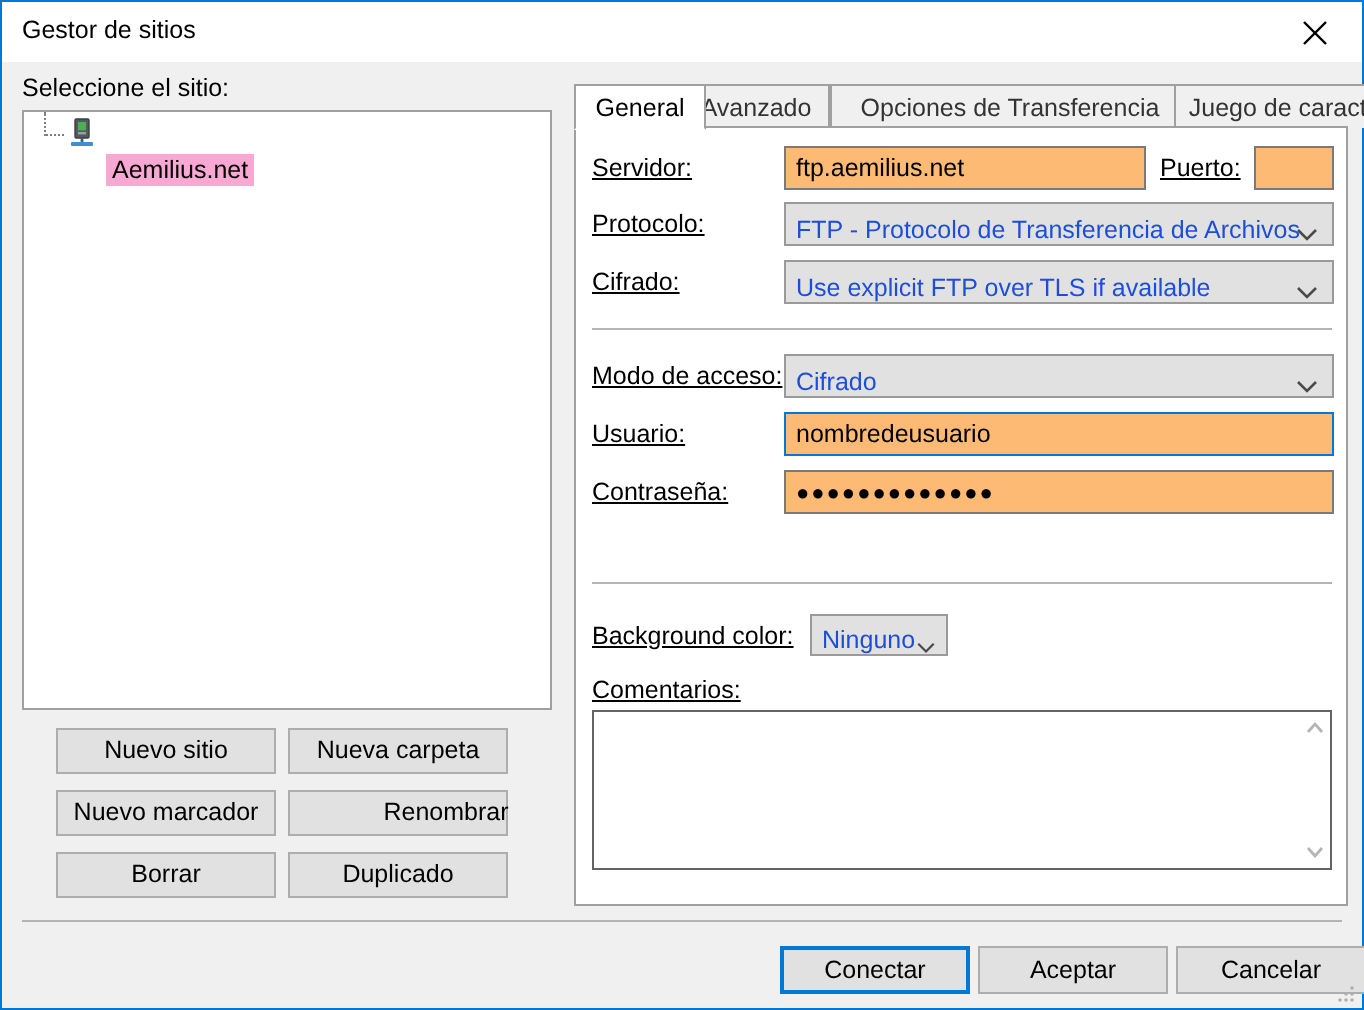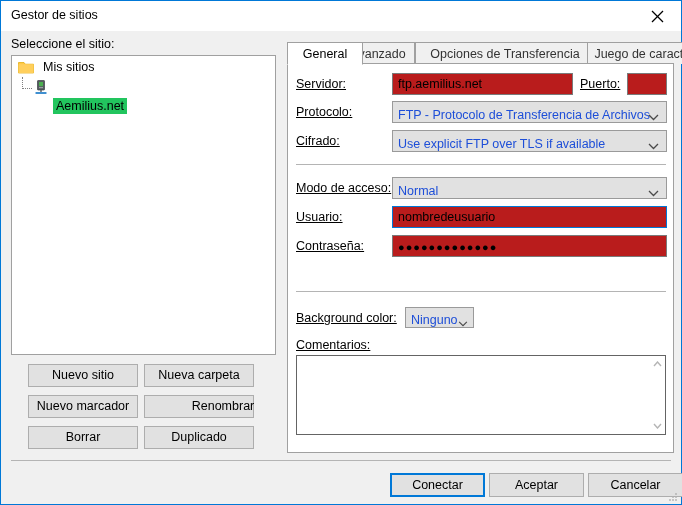--- a/index.html
+++ b/index.html
@@ -78,21 +78,21 @@
     display: flex;
     align-items: center;
     white-space: nowrap;
   }
   #tree-root { padding-left: 6px; }
   #tree-child { padding-left: 22px; }
   .tree-label {
     font-size: 12.5px;
     padding: 1px 3px 1px 3px;
   }
-  .tree-label.selected { background: #22c55e; margin-top: 36px; }
+  .tree-label.selected { background: #f9a8d4; margin-top: 36px; }
   .folder-icon {
     width: 16px; height: 14px;
     position: relative;
     margin-right: 6px;
     flex: 0 0 auto;
   }
   .server-icon {
     width: 14px; height: 15px;
     position: relative;
     margin-right: 5px;
@@ -162,21 +162,21 @@
     cursor: default;
     white-space: nowrap;
   }
   .tab.active {
     background: #ffffff;
     color: #000000;
     height: 23px;
     z-index: 3;
     border-bottom: 1px solid #ffffff;
   }
-  #tab-0 { left: 0px;   width: 76px; }
+  #tab-0 { left: 0px;   width: 66px; }
   #tab-1 { left: 54px;  width: 74px; }
   #tab-2 { left: 128px; width: 180px;}
   #tab-3 { left: 300px; width: 128px;}
 
   #tabpanel {
     position: absolute;
     left: 286px;
     top: 62px;
     width: 387px;
     height: 390px;
@@ -189,21 +189,21 @@
   .field-label {
     position: absolute;
     font-size: 12.5px;
     color: #000000;
     white-space: nowrap;
     text-decoration: underline;
   }
   .text-input {
     position: absolute;
     box-sizing: border-box;
-    background: #b91c1c;
+    background: #fdba74;
     border: 1px solid #7a7a7a;
     font-family: "Liberation Sans", sans-serif;
     font-size: 12.5px;
     color: #000000;
     padding: 0 0 0 5px;
     outline: none;
     line-height: normal;
   }
   .text-input.focused {
     border: 1px solid #0078d7;
@@ -322,29 +322,20 @@
           <line x1="1" y1="1" x2="12" y2="12" stroke="#000" stroke-width="1.2"></line>
           <line x1="12" y1="1" x2="1" y2="12" stroke="#000" stroke-width="1.2"></line>
         </svg>
       </span>
     </div>
   </div>
 
   <div id="select-site-label">Seleccione el sitio:</div>
 
   <div id="site-tree">
-    <div class="tree-row" id="tree-root">
-      <span class="folder-icon">
-        <svg width="16" height="14" viewBox="0 0 16 14">
-          <path d="M0.5 2.5 L6 2.5 L7.3 4.2 L15.5 4.2 L15.5 13 L0.5 13 Z" fill="#ffc845" stroke="#e0a800" stroke-width="0.7"></path>
-          <path d="M0.5 4.2 L15.5 4.2 L15.5 13 L0.5 13 Z" fill="#ffcf5c"></path>
-        </svg>
-      </span>
-      <span class="tree-label">Mis sitios</span>
-    </div>
     <div class="tree-row" id="tree-child">
       <span class="tree-connector"></span>
       <span class="server-icon">
         <svg width="14" height="15" viewBox="0 0 14 15">
           <rect x="3.5" y="0.5" width="7" height="9.5" rx="0.6" fill="#555a5e" stroke="#3a3f43" stroke-width="0.7"></rect>
           <rect x="5" y="2" width="4" height="4.2" fill="#4caf50"></rect>
           <rect x="5" y="7" width="4" height="1.2" fill="#9aa0a5"></rect>
           <rect x="6.3" y="10" width="1.4" height="2.2" fill="#555a5e"></rect>
           <rect x="1.5" y="12" width="11" height="2" rx="0.5" fill="#3f8fd0"></rect>
         </svg>
@@ -392,21 +383,21 @@
         <svg width="11" height="7" viewBox="0 0 11 7">
             <polyline points="1,1 5.5,5.5 10,1" fill="none" stroke="#4a4a4a" stroke-width="1.3"></polyline>
           </svg>
       </span>
     </div>
 
     <div class="separator" style="left:8px; top:100px; width:370px;"></div>
 
     <div class="field-label" style="left:8px; top:117px;">Modo de acceso:</div>
     <div class="combo" style="left:104px; top:113px; width:275px; height:22px;">
-      <span>Normal</span>
+      <span>Cifrado</span>
       <span class="caret">
         <svg width="11" height="7" viewBox="0 0 11 7">
             <polyline points="1,1 5.5,5.5 10,1" fill="none" stroke="#4a4a4a" stroke-width="1.3"></polyline>
           </svg>
       </span>
     </div>
 
     <div class="field-label" style="left:8px; top:146px;">Usuario:</div>
     <input class="text-input focused" style="left: 104px; top: 142px; width: 275px; height: 22px;" id="user-field" value="nombredeusuario">
 

